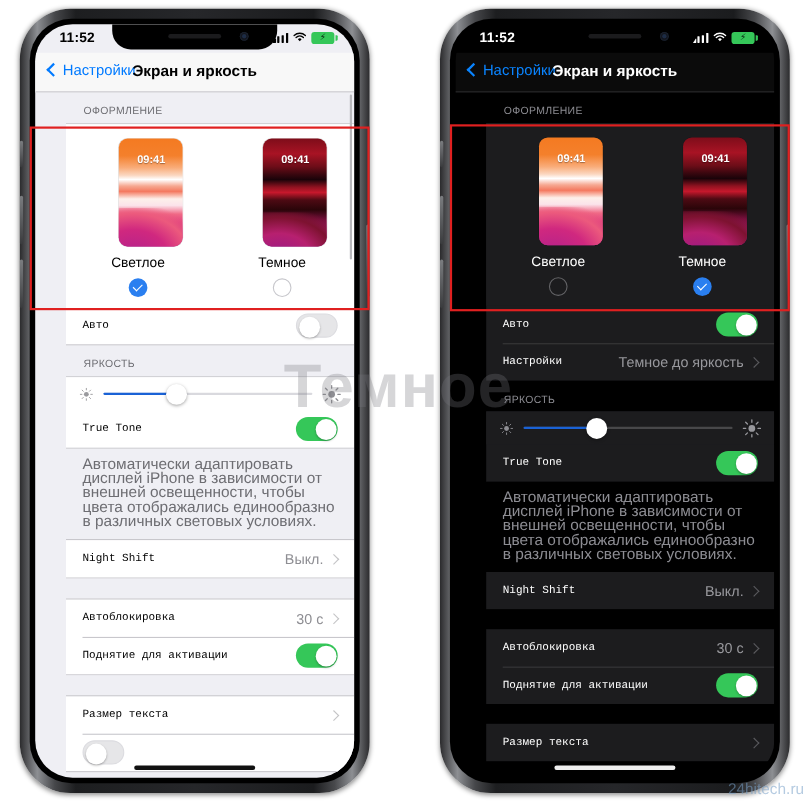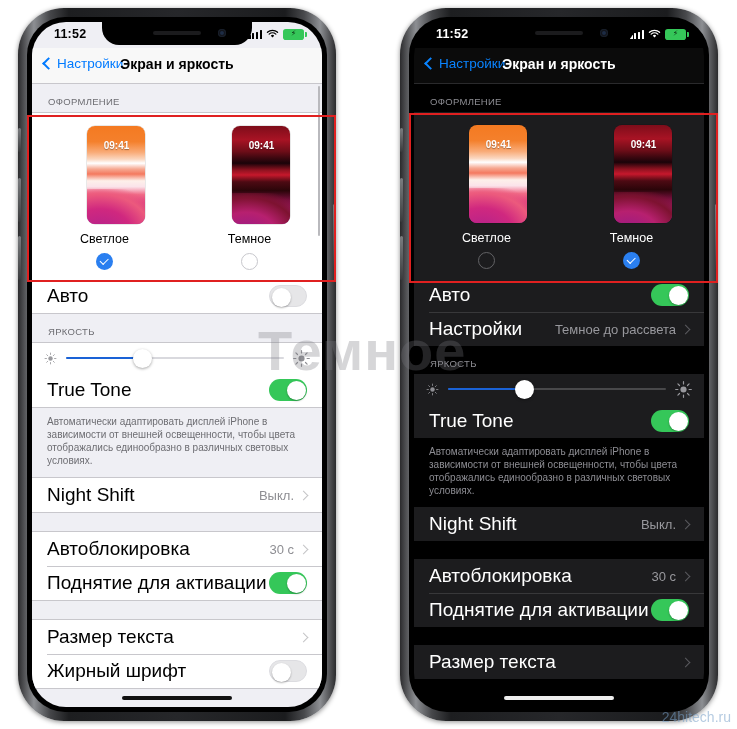--- a/index.html
+++ b/index.html
@@ -49,43 +49,43 @@
   .navbar{position:relative;height:35px;z-index:9;}
   .light .navbar{background:#f8f8f8;border-bottom:.5px solid #c8c7cc;}
   .dark  .navbar{background:#0b0b0b;border-bottom:.5px solid #2a2a2c;}
   .nav-back{position:absolute;left:12px;top:8px;display:flex;align-items:center;color:#007aff;font-size:13.5px;cursor:pointer;}
   .dark .nav-back{color:#0a84ff;}
   .chev-l{display:inline-block;width:7px;height:7px;border-left:2.1px solid currentColor;border-bottom:2.1px solid currentColor;transform:rotate(45deg);margin-right:4px;}
   .nav-title{position:absolute;left:0;right:0;top:8px;text-align:center;font-size:14px;font-weight:bold;}
   .light .nav-title{color:#000;} .dark .nav-title{color:#fff;}
 
   
-  .content{position:relative;height:calc(100% - 61px);overflow:hidden;}
+  .content{position:relative;height:calc(100% - 61px);overflow:hidden;padding-left:28px;}
   .grp-head{font-size:9.5px;letter-spacing:.3px;padding:12px 16px 5px;text-transform:uppercase;}
   .light .grp-head{color:#6d6d72;} .dark .grp-head{color:#8d8d93;}
 
   .card{}
   .light .card{background:#ffffff;border-top:.5px solid #c8c7cc;border-bottom:.5px solid #c8c7cc;}
   .dark  .card{background:#1c1c1e;}
 
   .row{position:relative;display:flex;align-items:center;height:34px;padding:0 15px;box-sizing:border-box;}
   .row + .row::before{content:"";position:absolute;left:15px;right:0;top:0;height:.5px;}
   .light .row + .row::before{background:#c8c7cc;}
   .dark  .row + .row::before{background:#38383a;}
-  .row .lbl{font-size:19px;flex:1;}
+  .row .lbl{font-size:10px;flex:1;font-family:Liberation Mono, monospace;}
   .light .row .lbl{color:#000;} .dark .row .lbl{color:#fff;}
   .row .val{font-size:13px;margin-right:6px;}
   .light .row .val{color:#8e8e93;} .dark .row .val{color:#98989d;}
   .chev-r{width:6px;height:6px;border-top:1.8px solid #c4c4c6;border-right:1.8px solid #c4c4c6;transform:rotate(45deg);}
   .dark .chev-r{border-color:#5a5a5e;}
 
   .gap{height:18px;}
   .light .gap{background:#efeff4;} .dark .gap{background:#000;}
 
-  .footnote{font-size:10px;line-height:13px;padding:7px 15px 10px;}
+  .footnote{font-size:14px;line-height:13px;padding:7px 15px 10px;}
   .light .footnote{color:#6d6d72;background:#efeff4;}
   .dark  .footnote{color:#8d8d93;background:#000;}
 
   
   .toggle{position:relative;width:38px;height:22px;border-radius:11px;flex:none;}
   .toggle .knob{position:absolute;top:1.5px;width:19px;height:19px;border-radius:50%;background:#fff;box-shadow:0 1px 2px rgba(0,0,0,.3);}
   .toggle.on{background:#35c759;} .toggle.on .knob{right:1.5px;}
   .toggle.off .knob{left:1.5px;}
   .light .toggle.off{background:#e6e6e8;border:.5px solid #dcdce0;box-sizing:border-box;}
 
@@ -268,21 +268,20 @@
           </div>
 
           <div class="gap"></div>
 
           <div class="card">
             <div class="row">
               <span class="lbl">Размер текста</span>
               <span class="chev-r"></span>
             </div>
             <div class="row">
-              <span class="lbl">Жирный шрифт</span>
               <span class="toggle off">
                   <span class="knob"></span>
                 </span>
             </div>
           </div>
         </div>
 
         <div class="sbar" style="height:150px"></div>
         <div class="home"></div>
       </div>
@@ -353,21 +352,21 @@
               </div>
             </div>
             <div class="row">
               <span class="lbl">Авто</span>
               <span class="toggle on">
                   <span class="knob"></span>
                 </span>
             </div>
             <div class="row">
               <span class="lbl">Настройки</span>
-              <span class="val">Темное до рассвета</span>
+              <span class="val">Темное до яркость</span>
               <span class="chev-r"></span>
             </div>
           </div>
 
           <div class="grp-head">ЯРКОСТЬ</div>
 
           <div class="card">
             <div class="sliderrow">
               <svg class="sun" width="13" height="13" viewBox="0 0 20 20">
                 <circle cx="10" cy="10" r="3.4" fill="#8e8e93"></circle>

